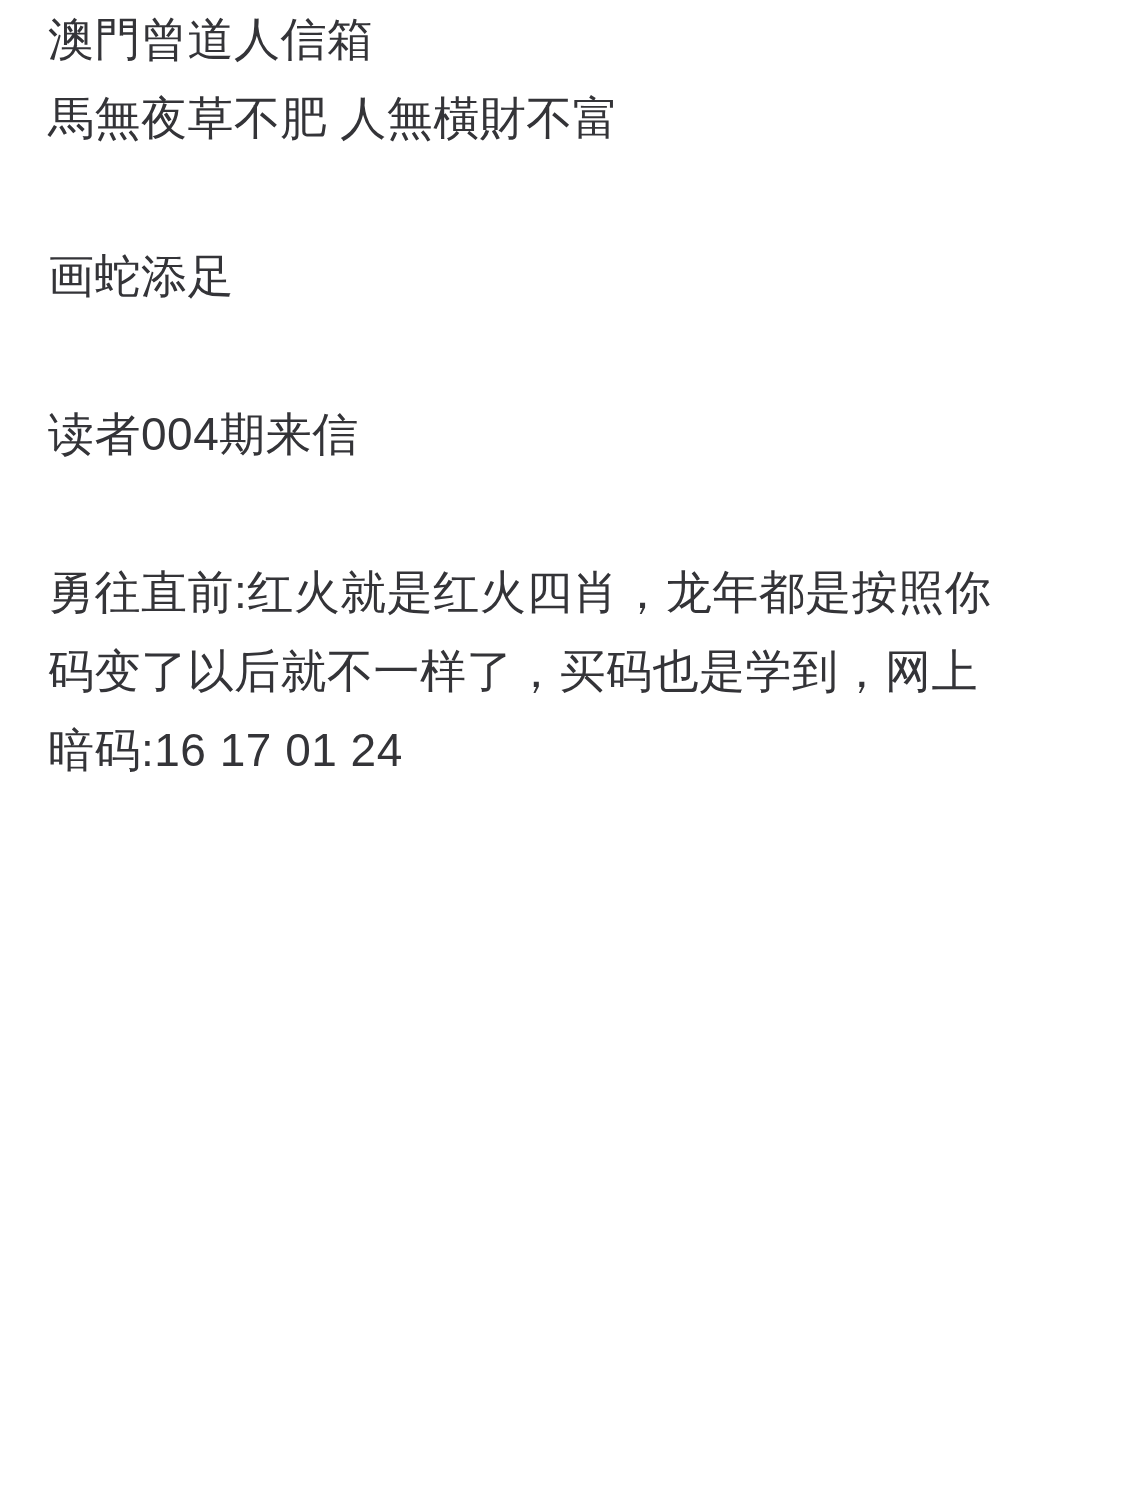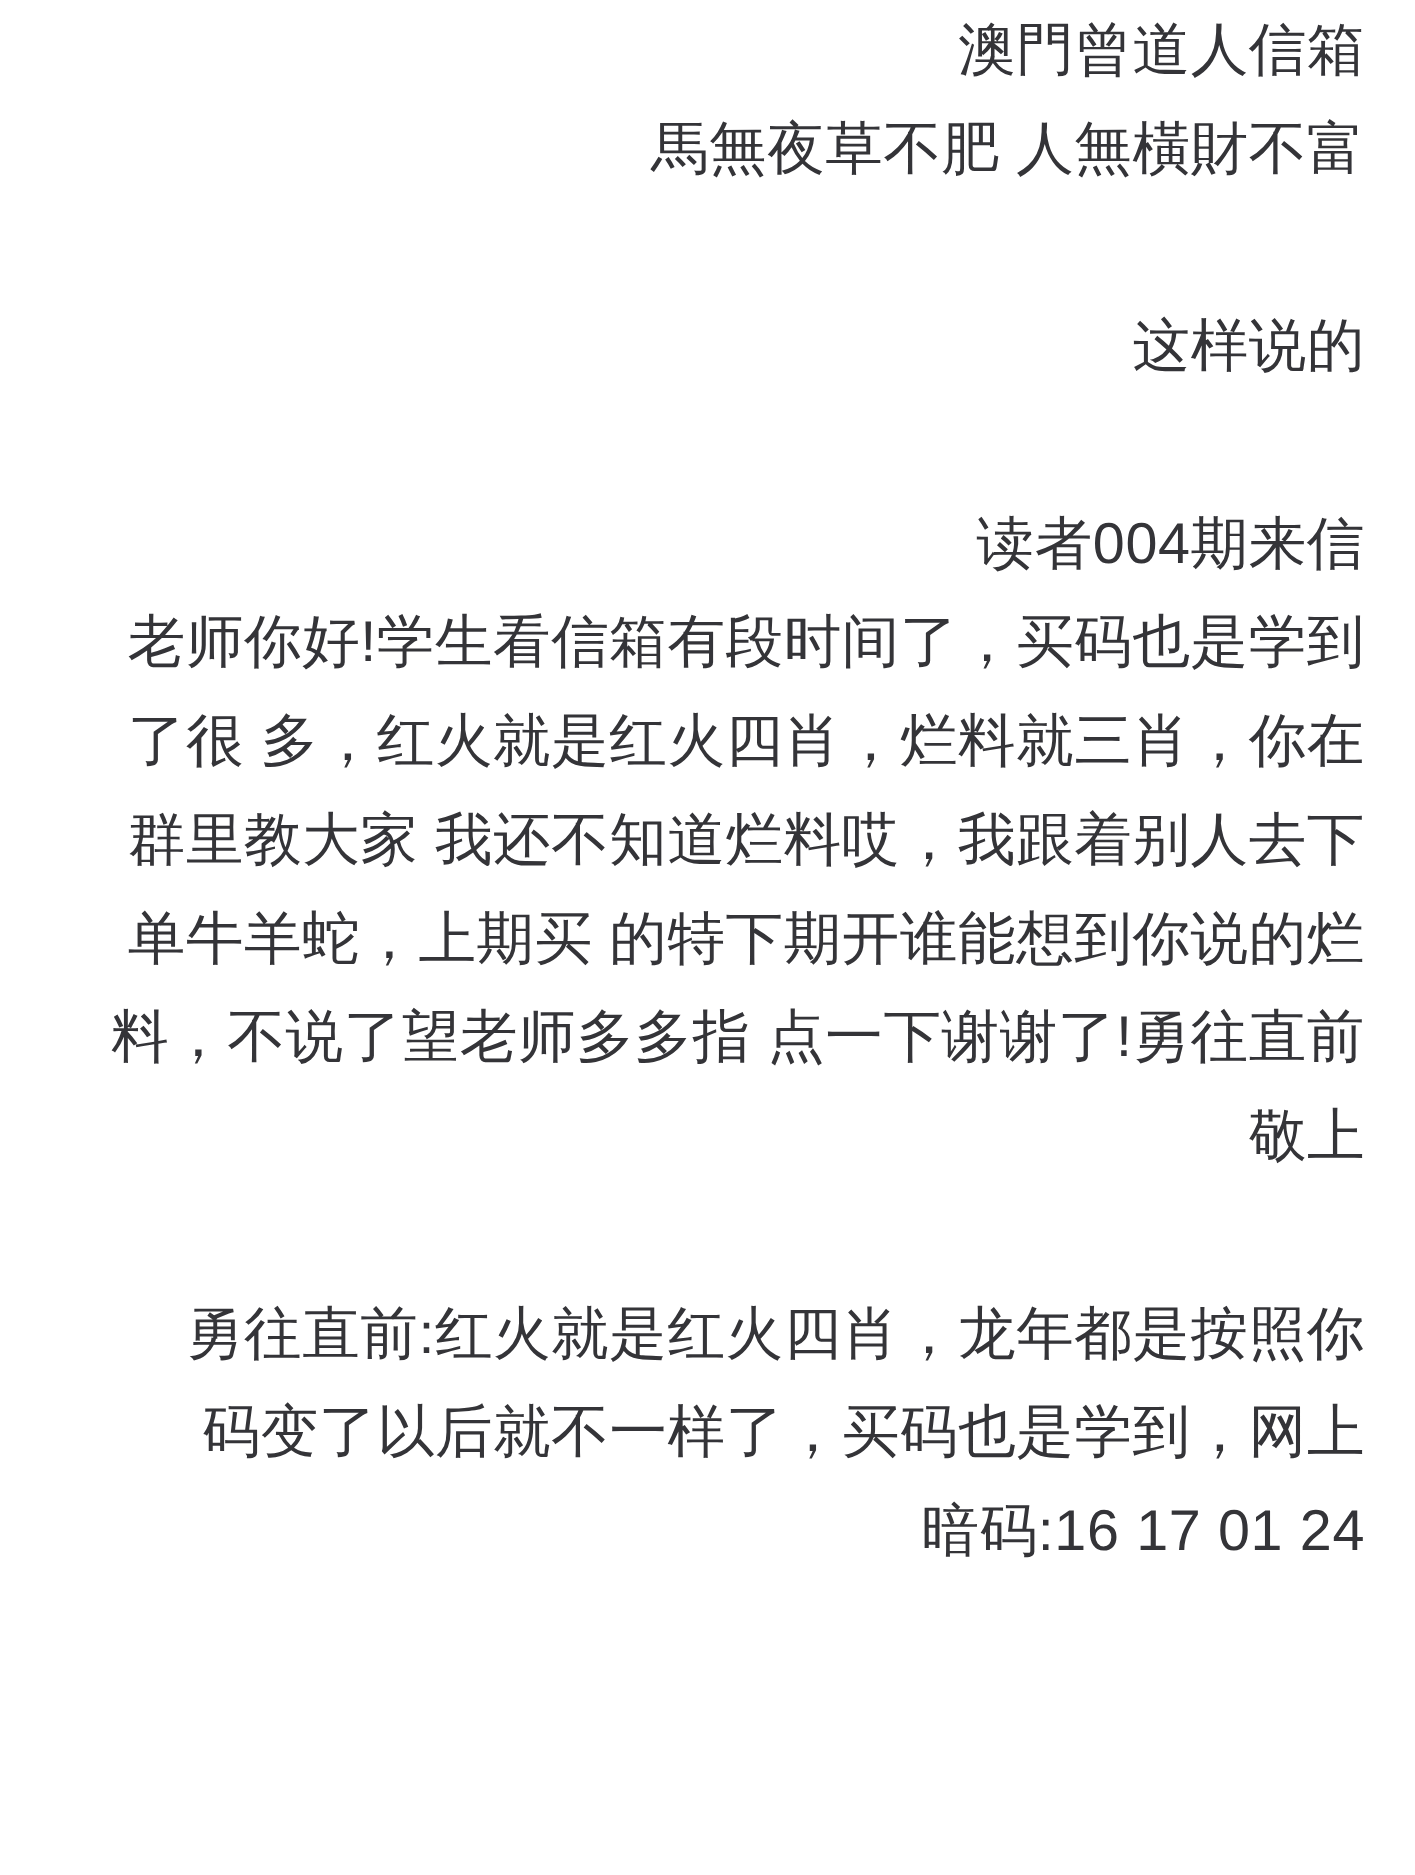--- a/index.html
+++ b/index.html
@@ -1,20 +1,20 @@
 <!DOCTYPE html>
 <html><head>
 <meta charset="utf-8">
 <style>
   :root {
     --lh: 79px;
     --text: #343438;
     --bg: #ffffff;
   }
-  * { box-sizing: border-box; text-align: right; }
+  * { box-sizing: border-box; }
   html, body {
     margin: 0;
     padding: 0;
     background: var(--bg);
   }
   body {
     width: 1132px;
     height: 1500px;
     overflow: hidden;
     font-family: "Liberation Sans", "DejaVu Sans", sans-serif;
@@ -36,30 +36,22 @@
     height: var(--lh);
   }
 </style>
 </head>
 <body>
 
 <main class="doc">
   <div class="line">澳門曾道人信箱</div>
   <div class="line">馬無夜草不肥 人無橫財不富</div>
   <div class="gap"></div>
-  <div class="line">这样说的</div>
+  <div class="line">画蛇添足</div>
   <div class="gap"></div>
   <div class="line">读者004期来信</div>
-  <div>
-      <div class="line">老师你好!学生看信箱有段时间了，买码也是学到</div>
-      <div class="line">了很 多，红火就是红火四肖，烂料就三肖，你在</div>
-      <div class="line">群里教大家 我还不知道烂料哎，我跟着别人去下</div>
-      <div class="line">单牛羊蛇，上期买 的特下期开谁能想到你说的烂</div>
-      <div class="line">料，不说了望老师多多指 点一下谢谢了!勇往直前</div>
-      <div class="line">敬上</div>
-    </div>
   <div class="gap"></div>
   <div>
       <div class="line">勇往直前:红火就是红火四肖，龙年都是按照你</div>
       <div class="line">码变了以后就不一样了，买码也是学到，网上</div>
     </div>
   <div class="line">暗码:16 17 01 24</div>
 </main>
 
 </body></html>

